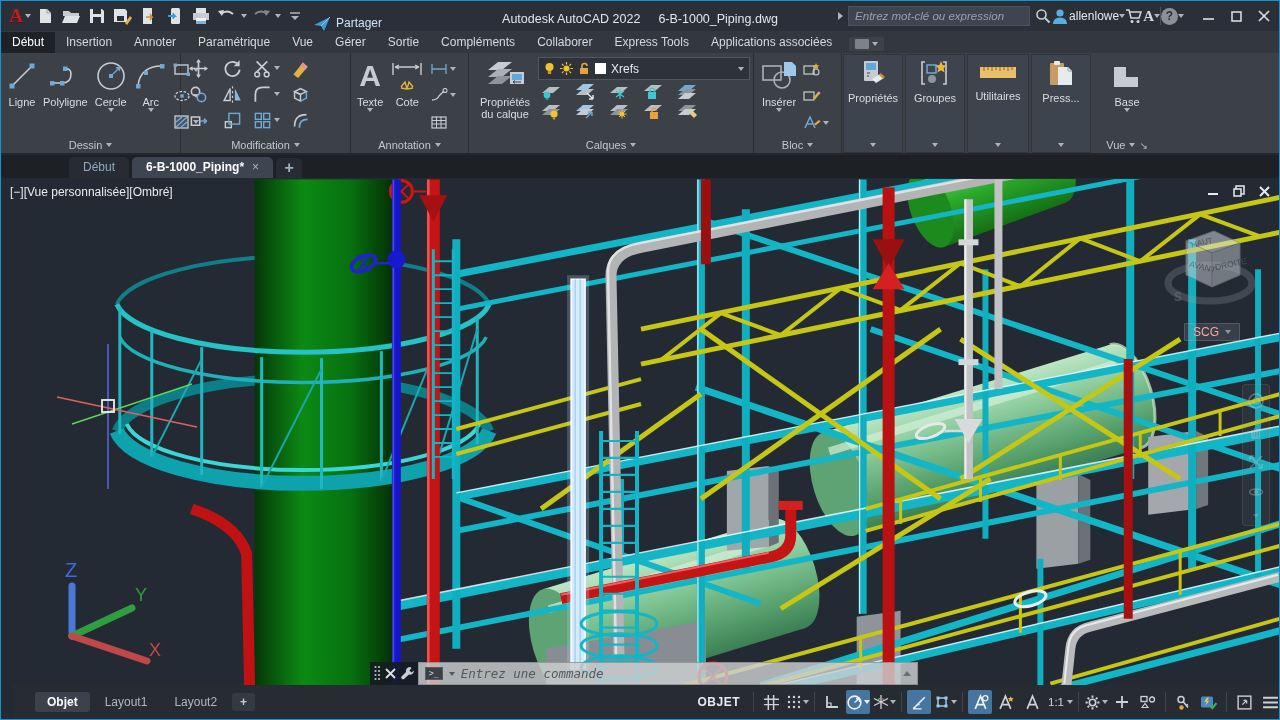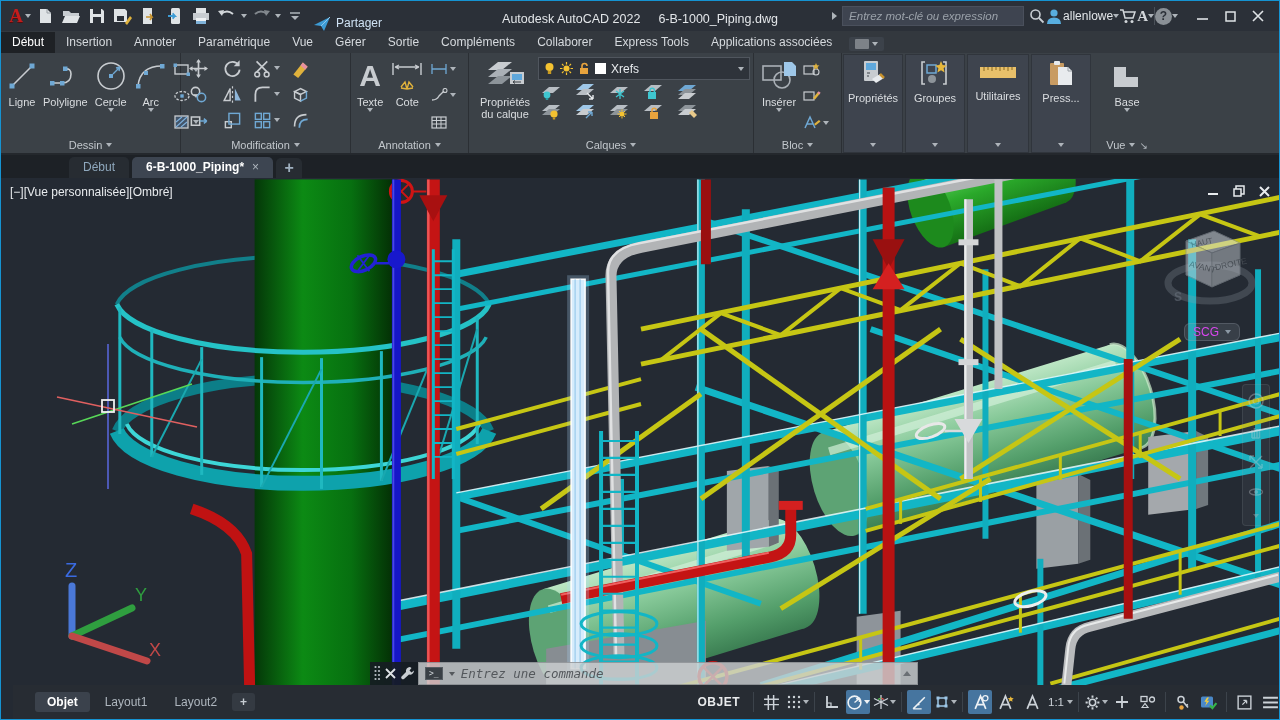--- a/index.html
+++ b/index.html
@@ -9,21 +9,21 @@
   
   .titlebar{height:30px;background:#2b3038;display:flex;align-items:center;color:#d4d8dc;font-size:12px;}
   .qat{display:flex;align-items:center;gap:2px;padding-left:6px;}
   .qat .tb{display:flex;align-items:center;justify-content:center;width:24px;height:24px;}
   .tb svg{display:block}
   .alogo{font-weight:bold;font-size:19px;color:#c21d1d;text-shadow:0 1px 0 #5a0c0c;font-family:"Liberation Serif",serif;width:26px;text-align:center;}
   .ddc{width:0;height:0;border-left:3.5px solid transparent;border-right:3.5px solid transparent;border-top:4px solid #aeb4ba;display:inline-block;}
   .share{display:flex;align-items:flex-start;gap:5px;color:#cfe2f4;margin-left:4px;margin-top:16px;}
   .titletext{position:absolute;left:0;right:0;text-align:center;pointer-events:none;color:#e3e6e9;font-size:12.5px;margin-top:6px;}
   .titletext b{font-weight:normal;margin-left:18px;}
-  .tright{margin-left:auto;display:flex;align-items:center;padding-right:7px;}
+  .tright{margin-left:auto;display:flex;align-items:center;padding-right:1px;}
   .searchwrap{display:flex;align-items:center;gap:5px;}
   .playtri{width:0;height:0;border-top:4px solid transparent;border-bottom:4px solid transparent;border-left:5px solid #aeb4ba;}
   .searchbox{width:168px;height:18px;background:#3e4450;border:1px solid #4a505c;color:#c9ced4;
      font-style:italic;font-size:11.5px;padding:0 6px;outline:none;font-family:"Liberation Sans",sans-serif;}
   .searchbox::placeholder{color:#9aa1a9;}
   .uname{color:#e3e6e9;}
   .winbtns{display:flex;align-items:center;margin-left:10px;}
   .winbtn{width:28px;height:26px;display:flex;align-items:center;justify-content:center;color:#dfe3e6;}
   
   .rtabs{height:22px;background:#33383e;display:flex;align-items:flex-end;color:#d6dade;font-size:12px;}
@@ -52,21 +52,21 @@
   .ftab{padding:0 14px;line-height:21px;font-size:12px;color:#8fa8bd;background:#272c32;border-radius:5px 5px 0 0;margin-right:3px;}
   .ftab.active{background:#3d4551;color:#fff;font-weight:bold;display:flex;align-items:center;gap:8px;}
   .ftab .x{color:#aeb6be;font-weight:normal;}
   .addtab{width:26px;line-height:20px;text-align:center;background:#272c32;border-radius:5px 5px 0 0;color:#9fb0bf;font-weight:bold;}
   
   .viewport{position:absolute;top:178px;left:1px;width:1278px;height:507px;background:#242a33;overflow:hidden;}
   .vplabel{position:absolute;top:6px;left:8px;color:#e8ebee;font-size:12px;z-index:30;}
   .vpwin{position:absolute;top:6px;right:10px;display:flex;gap:14px;z-index:30;color:#e8ebee;font-size:12px;align-items:center;}
   .viewcube{position:absolute;top:40px;right:24px;z-index:25;opacity:.85;}
   .scg{position:absolute;top:144px;right:40px;z-index:25;background:rgba(150,160,170,.18);border:1px solid rgba(160,170,180,.25);
-       border-radius:6px;color:#d946ef;font-size:12px;padding:1px 8px;display:flex;align-items:center;gap:6px;}
+       border-radius:1px;color:#fca5a5;font-size:12px;padding:1px 8px;display:flex;align-items:center;gap:6px;}
   .scg .ddc{border-top-color:#8b98a4;}
   .navbar{position:absolute;top:205px;right:10px;width:26px;height:140px;z-index:25;background:rgba(130,140,150,.10);
        border:1px solid rgba(160,170,180,.14);border-radius:4px;display:flex;flex-direction:column;align-items:center;justify-content:space-around;}
   .navbar svg{opacity:.35}
   
   .cmdwrap{position:absolute;left:368px;top:483px;width:548px;height:23px;display:flex;z-index:40;}
   .cmddock{display:flex;align-items:center;background:rgba(22,28,35,.92);padding:0 3px;gap:4px;}
   .cmdbar{flex:1;background:rgba(204,207,209,.82);border:1px solid rgba(120,124,128,.6);display:flex;align-items:center;padding:0 6px;gap:6px;}
   .cmdchip{background:#3a4046;border:1px solid #565c62;color:#cfd4d8;font-size:8px;padding:1px 3px;font-family:"DejaVu Sans Mono",monospace;}
   .cmdtext{font-family:"DejaVu Sans Mono",monospace;font-style:italic;font-size:12.5px;color:#55595d;flex:1;}

